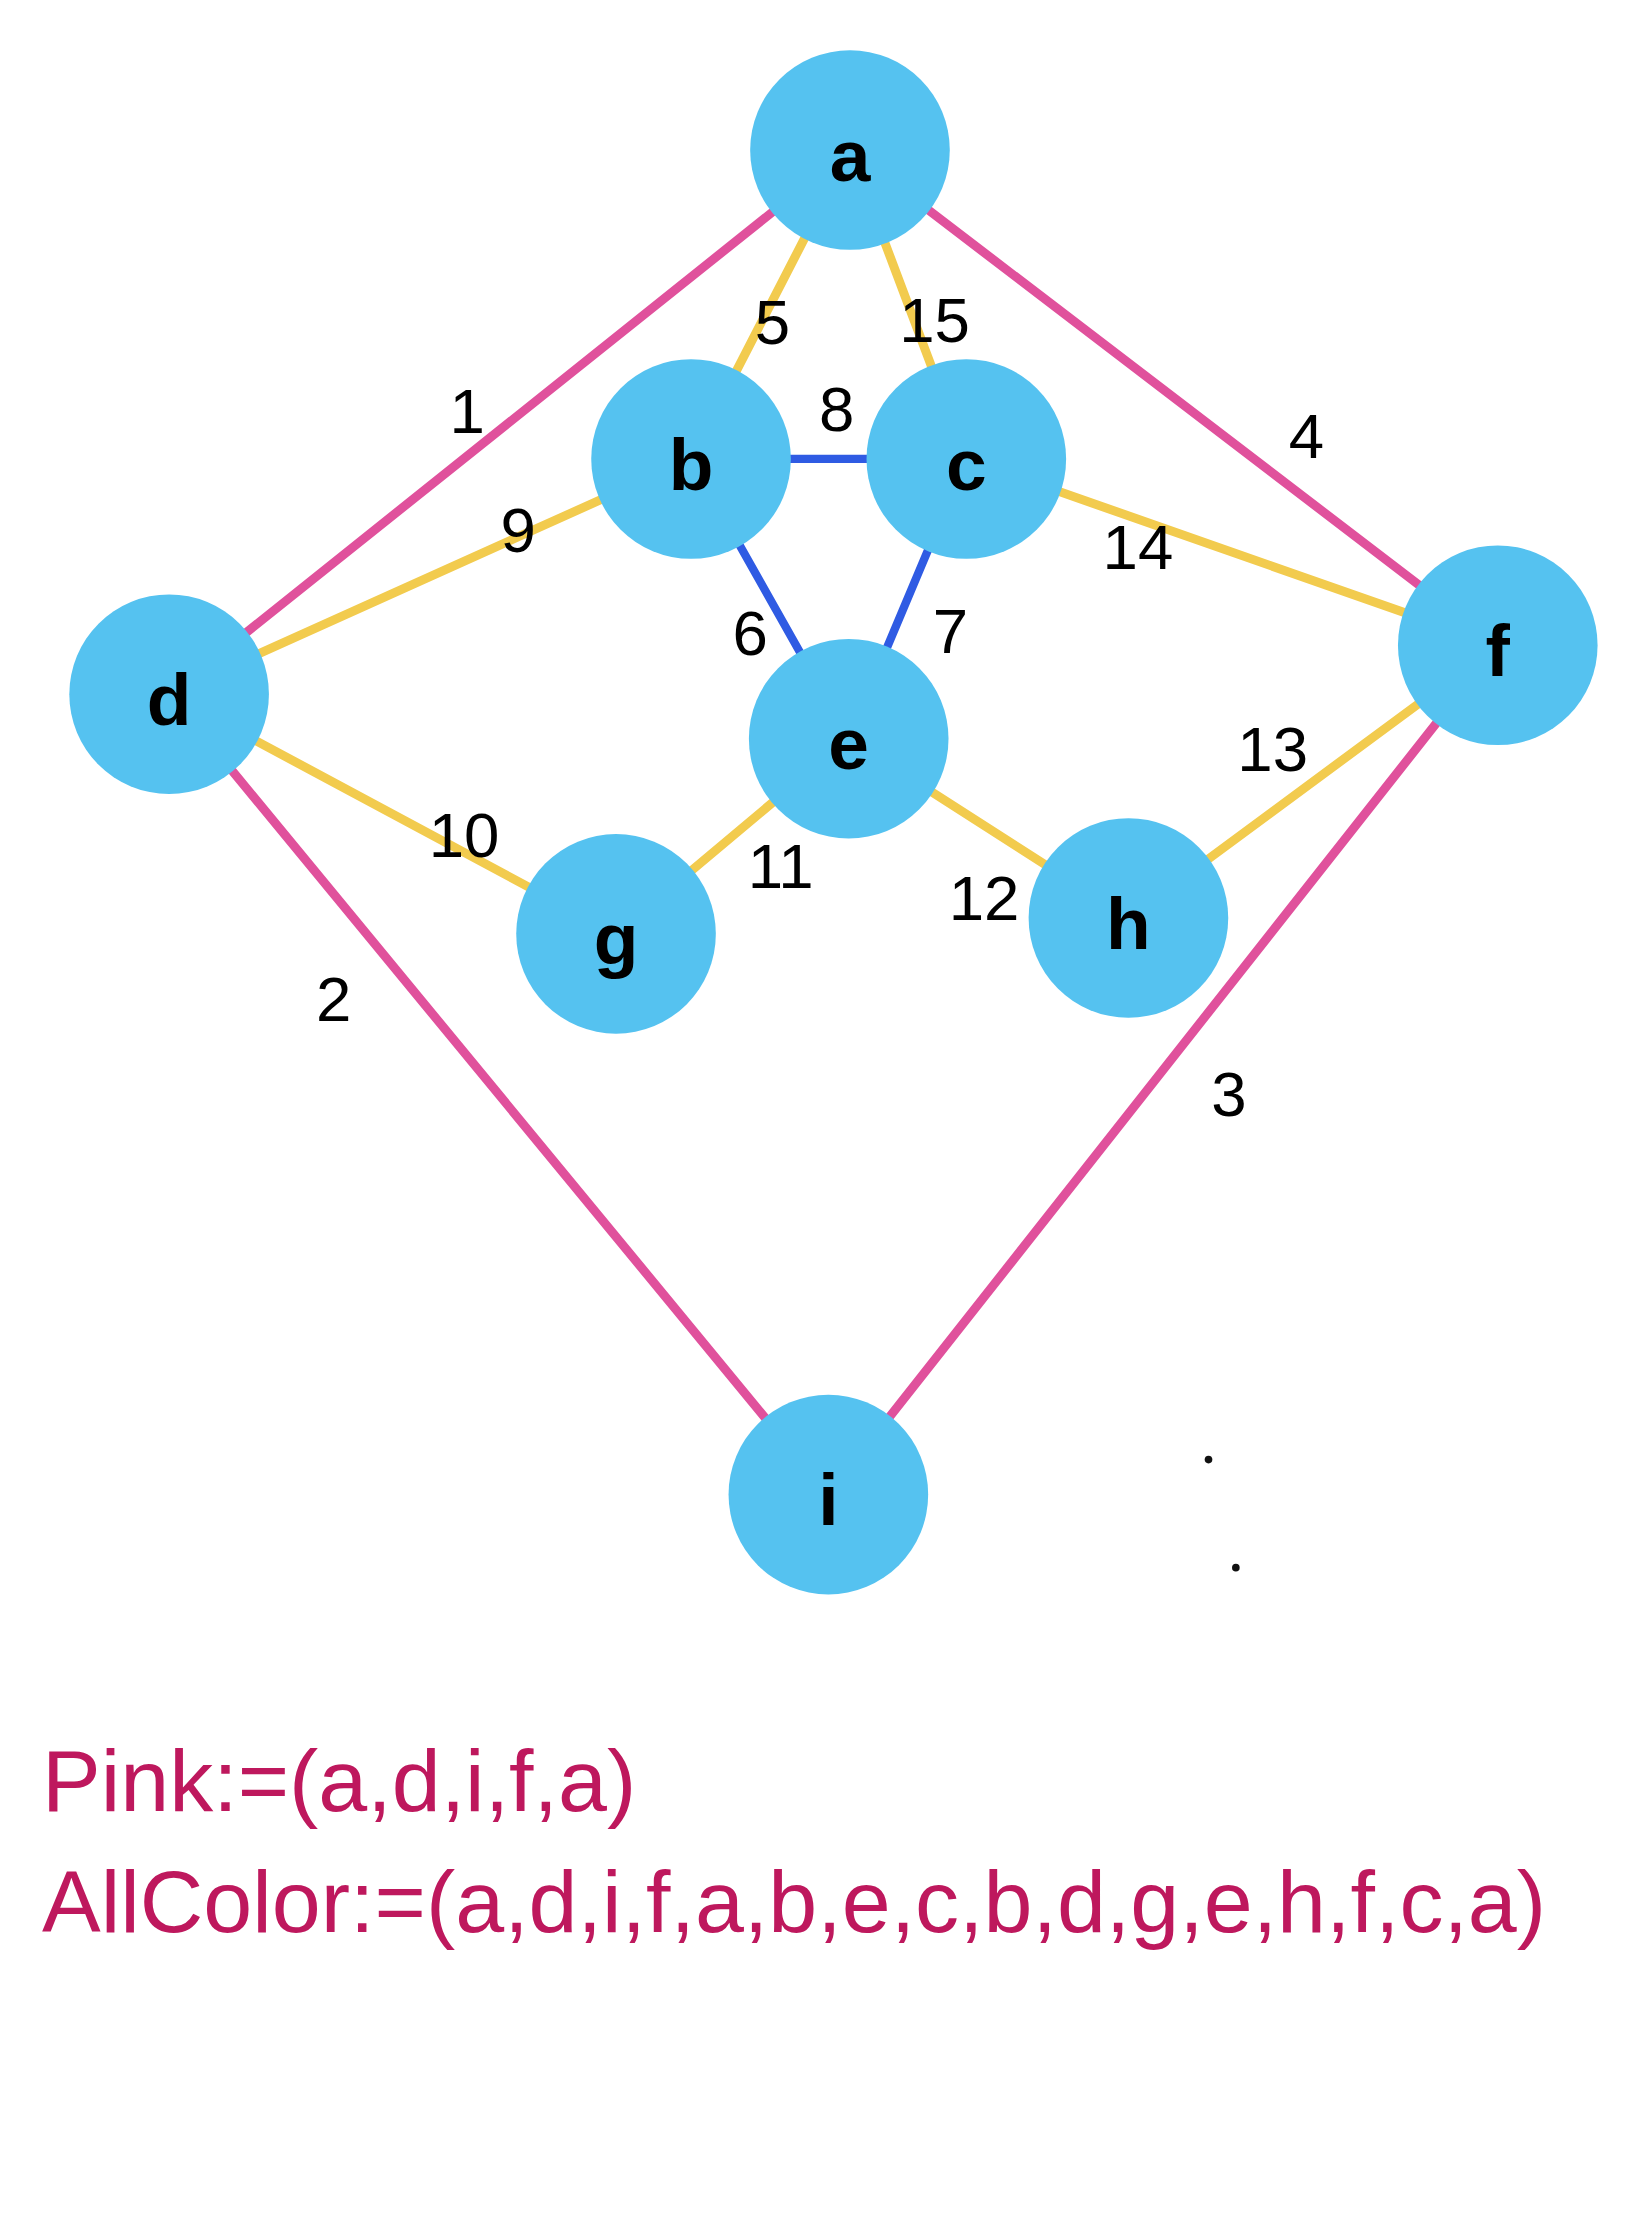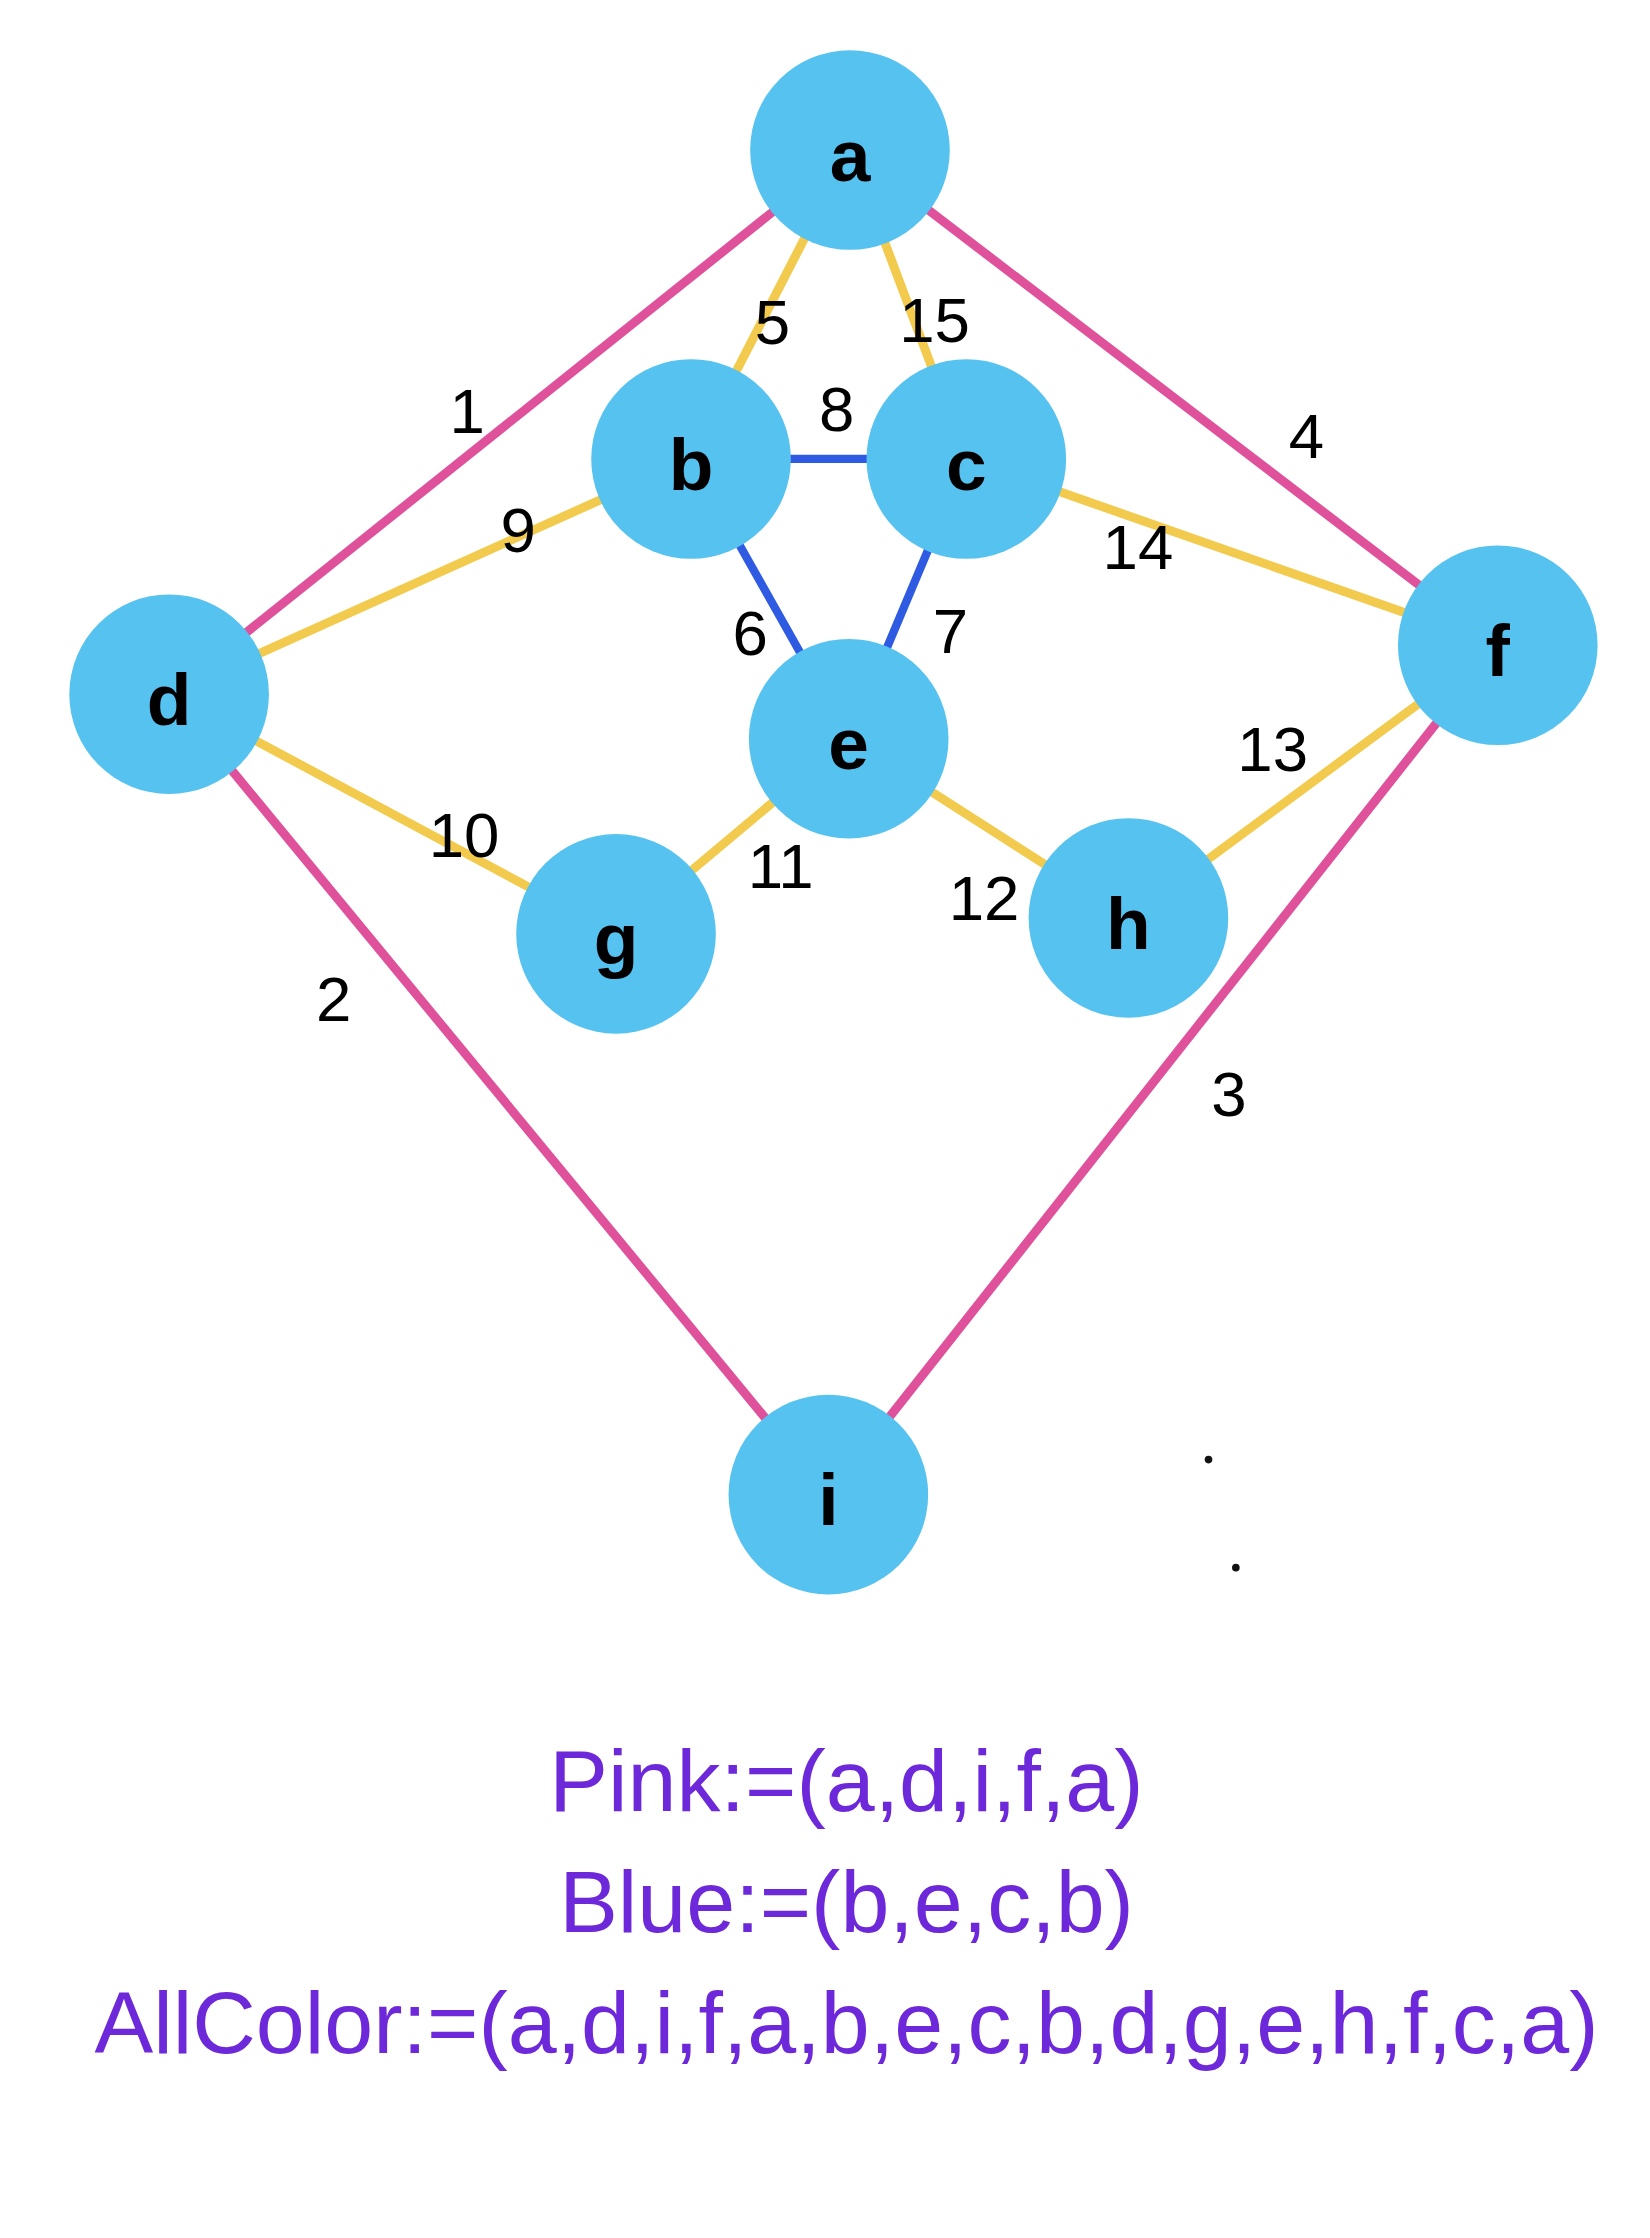--- a/index.html
+++ b/index.html
@@ -28,22 +28,21 @@
     display: block;
   }
   .graph-svg text {
     font-family: "Liberation Sans", sans-serif;
   }
   .legend {
     position: absolute;
     top: 1720px;
     left: 42px;
     right: 0;
-    text-align: center;
-    color: #6d28d9;
+    color: #be185d;
     font-size: 88px;
     line-height: 121px;
     white-space: nowrap;
     letter-spacing: 0px;
   }
 </style>
 </head>
 <body>
 
 <div class="stage">
@@ -94,17 +93,16 @@
       <text x="1228" y="1362" text-anchor="middle" dominant-baseline="central" fill="#000000" font-size="100">11</text>
       <text x="1548" y="1412" text-anchor="middle" dominant-baseline="central" fill="#000000" font-size="100">12</text>
       <text x="2002" y="1178" text-anchor="middle" dominant-baseline="central" fill="#000000" font-size="100">13</text>
       <text x="1790" y="860" text-anchor="middle" dominant-baseline="central" fill="#000000" font-size="100">14</text>
       <text x="1470" y="502" text-anchor="middle" dominant-baseline="central" fill="#000000" font-size="100">15</text>
       <circle cx="1901" cy="2296" r="6" fill="#111111"></circle>
       <circle cx="1944" cy="2466" r="6" fill="#111111"></circle>
     </svg>
   <div class="legend">
     <div class="legend-line">Pink:=(a,d,i,f,a)</div>
-    <div class="legend-line">Blue:=(b,e,c,b)</div>
     <div class="legend-line">AllColor:=(a,d,i,f,a,b,e,c,b,d,g,e,h,f,c,a)</div>
   </div>
 </div>
 
 
 </body></html>

